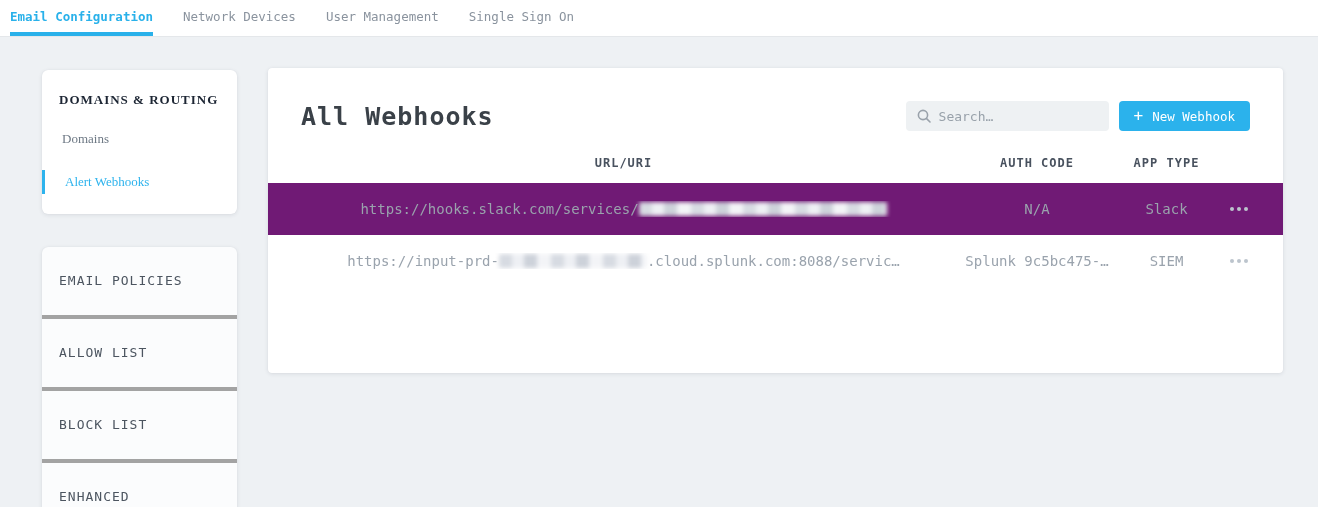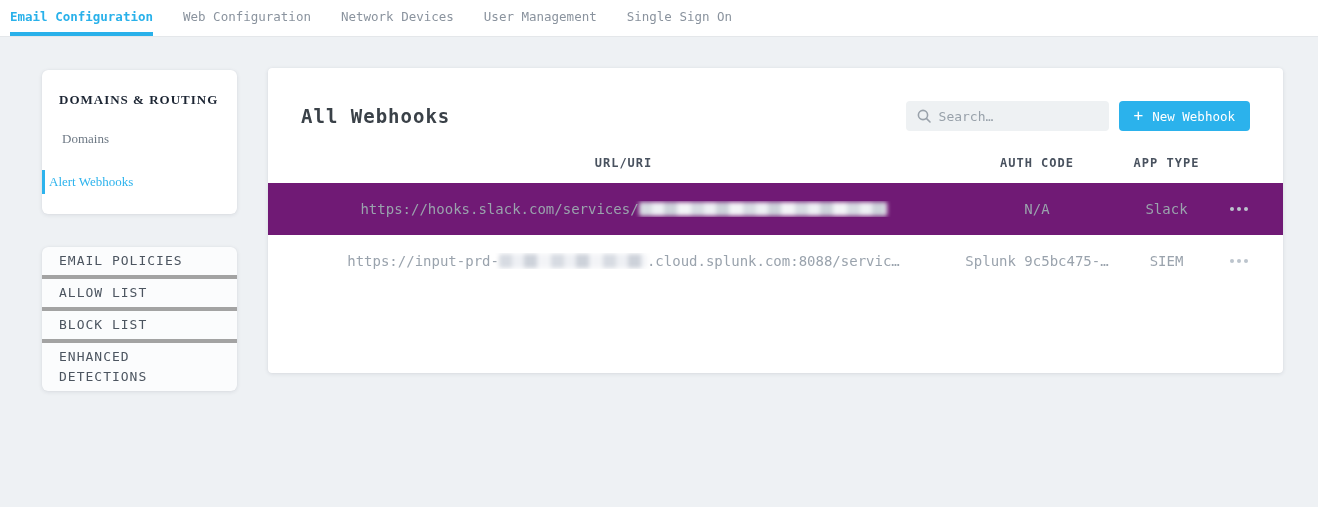--- a/index.html
+++ b/index.html
@@ -53,29 +53,29 @@
     padding: 4px 17px;
     font-size: 13px;
     color: #6d7884;
     border-left: 3px solid transparent;
     padding-left: 17px;
     cursor: pointer;
   }
   .routing-item.active {
     color: #2db3ed;
     border-left-color: #2db3ed;
-    padding-left: 4px;
+    padding-left: 20px;
   }
 
   .sections-card {
     margin-top: 33px;
     background: #fbfcfd;
   }
   .section-item {
-    padding: 4px 17px;
+    padding: 24px 17px;
     font-size: 13px;
     letter-spacing: 1px;
     color: #4c5560;
     line-height: 20px;
     cursor: pointer;
   }
   .section-item + .section-item { border-top: 4px solid #a3a3a3; }
 
   
   .panel {
@@ -84,21 +84,21 @@
     background: #ffffff;
     border-radius: 4px;
     box-shadow: 0 1px 4px rgba(30,40,60,0.10), 0 0 1px rgba(30,40,60,0.08);
   }
   .panel-header {
     display: flex; align-items: center;
     padding: 33px 33px 0;
   }
   .panel-title {
     flex: 1;
-    font-size: 19px; font-weight: bold;
+    font-size: 25px; font-weight: bold;
     letter-spacing: 1px;
     color: #3a4148;
   }
   .search-box {
     display: flex; align-items: center;
     width: 203px; height: 30px;
     background: #eef1f3;
     border-radius: 4px;
     padding: 6px 11px;
     margin-right: 10px;
@@ -161,21 +161,20 @@
     width: 4px; height: 4px; border-radius: 50%;
     background: #bcc4cd; display: block;
   }
   .search-icon-svg { flex: 0 0 auto; }
 </style>
 </head>
 <body>
 
 <div class="topbar">
   <div class="tab active">Email Configuration</div>
-  <div class="tab">Web Configuration</div>
   <div class="tab">Network Devices</div>
   <div class="tab">User Management</div>
   <div class="tab">Single Sign On</div>
 </div>
 
 <div class="sidebar">
   <div class="card routing-card">
     <div class="routing-title">DOMAINS &amp; ROUTING</div>
     <div class="routing-item">Domains</div>
     <div class="routing-item active">Alert Webhooks</div>

